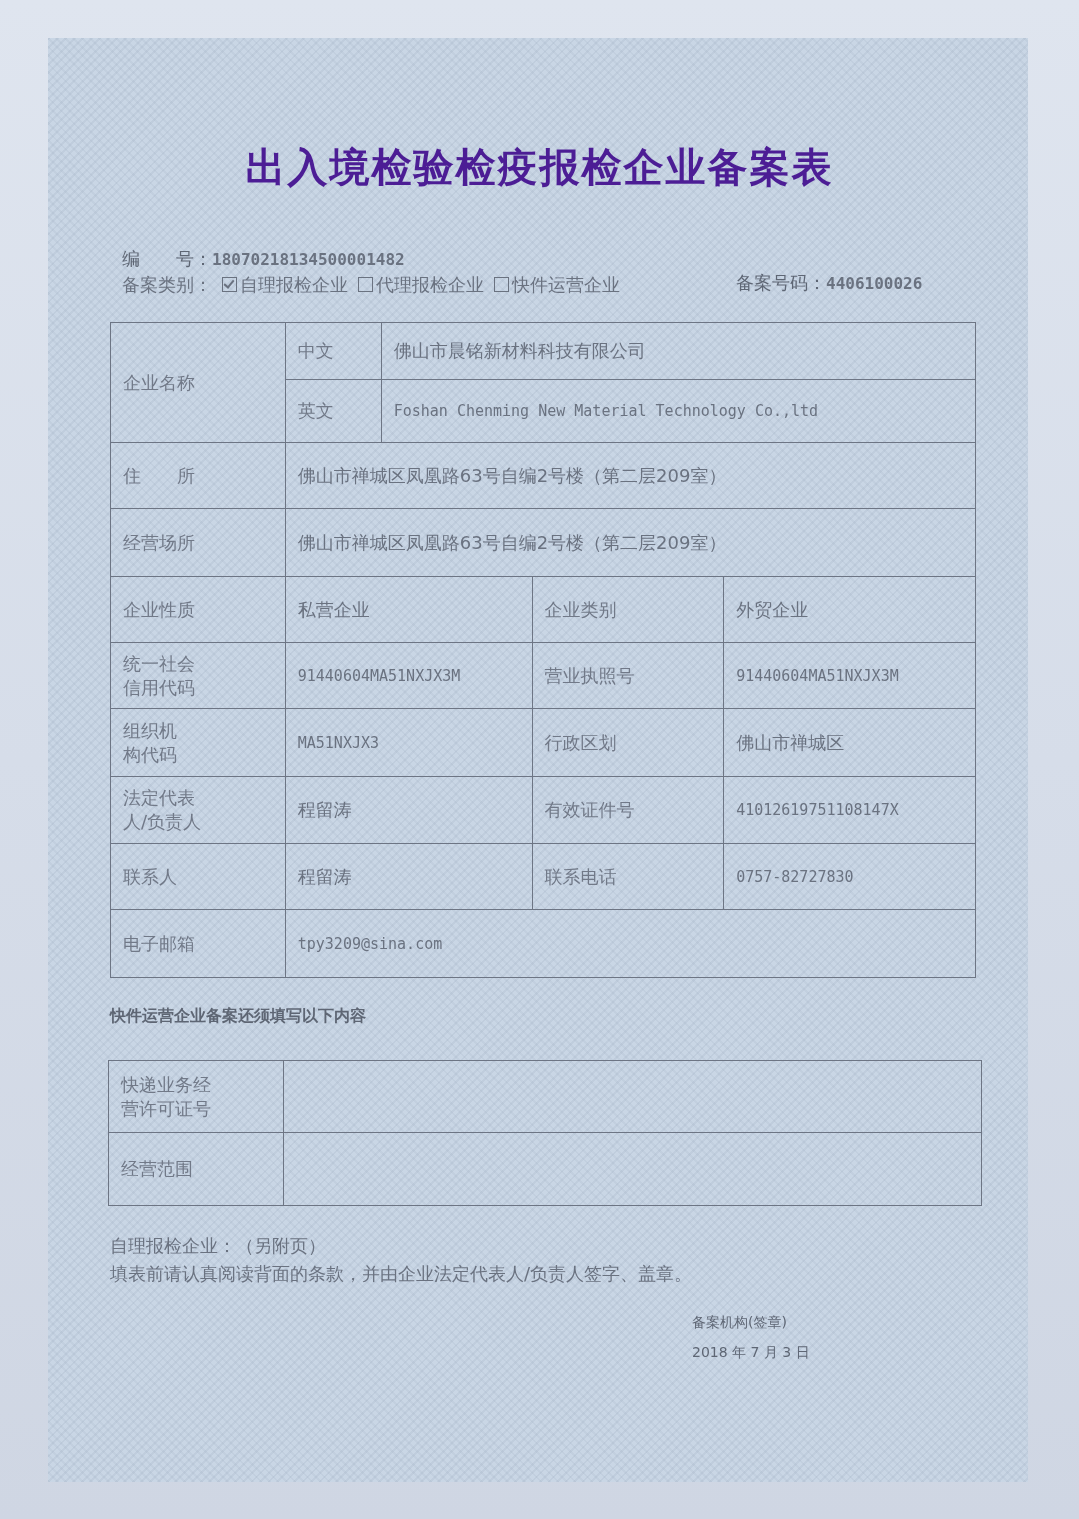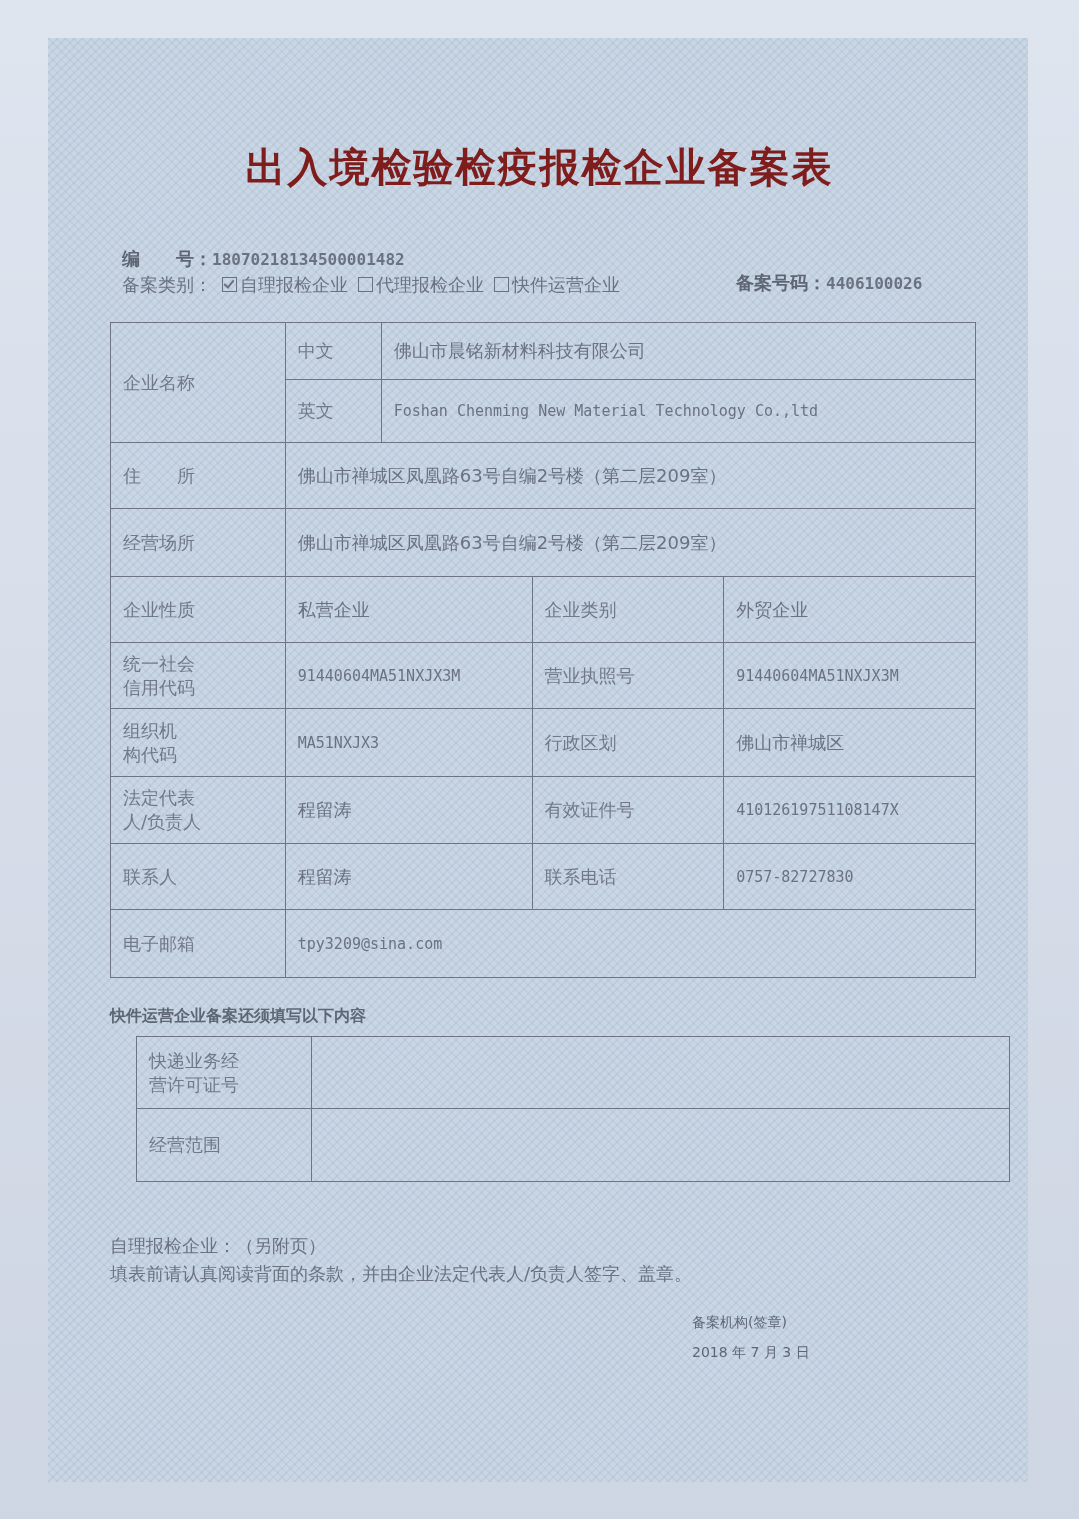--- a/index.html
+++ b/index.html
@@ -17,29 +17,29 @@
     .security-area {
       position: absolute; left: 48px; top: 38px; width: 980px; height: 1444px;
       background-color: #c9d6e5;
       background-image:
         repeating-linear-gradient(135deg, rgba(150,165,185,0.18) 0 2px, transparent 2px 6px),
         repeating-linear-gradient(45deg, rgba(150,165,185,0.14) 0 2px, transparent 2px 6px);
     }
     .title {
       position: absolute; left: 0; width: 1079px; top: 140px;
       text-align: center; font-size: 40px; font-weight: bold; letter-spacing: 2px;
-      color: #7f1d1d;
+      color: #4c1d95;
       font-family: "DejaVu Sans", "Liberation Sans", sans-serif;
     }
     .meta-line {
       position: absolute; font-size: 18px; color: #6a7280;
       font-family: "DejaVu Sans", "Liberation Sans", sans-serif;
       white-space: nowrap;
     }
-    .meta-line .lbl { font-weight: bold; color: #5e6674; }
+    .meta-line .lbl { font-weight: normal; color: #5e6674; }
     .meta-line .val { font-family: "DejaVu Sans Mono", "Liberation Mono", monospace; font-size: 16px; font-weight: bold; }
     .check { display: inline-block; width: 13px; height: 13px; border: 1.5px solid #6a7280; margin: 0 3px 0 10px; vertical-align: -1px; position: relative; }
     .check.on::after { content: ""; position: absolute; left: 3px; top: 0px; width: 4px; height: 8px; border: solid #6a7280; border-width: 0 2px 2px 0; transform: rotate(40deg); }
 
     table.form {
       position: absolute; border-collapse: collapse;
       font-family: "DejaVu Sans", "Liberation Sans", sans-serif;
       font-size: 18px; color: #6a7280;
     }
     table.form td { border: 1.5px solid #6d7584; padding: 0 12px; vertical-align: middle; }
@@ -131,21 +131,21 @@
   </tr>
   <tr style="height:68px">
     <td class="lab">电子邮箱</td>
     <td class="val mono" colspan="4">tpy3209@sina.com</td>
   </tr>
 </tbody>
   </table>
 
 <div class="section-heading">快件运营企业备案还须填写以下内容</div>
 
-<table class="form" style="left:108px; top:1036px; width:874px;margin-left:28px;">
+<table class="form" style="left:108px; top:1060px; width:874px;">
   <colgroup>
       <col style="width:175px">
       <col style="width:699px">
     </colgroup>
   <tbody>
       <tr style="height:72px">
     <td class="lab"><span>快递业务经</span><br><span>营许可证号</span></td>
     <td class="val"></td>
   </tr>
   <tr style="height:73px">

